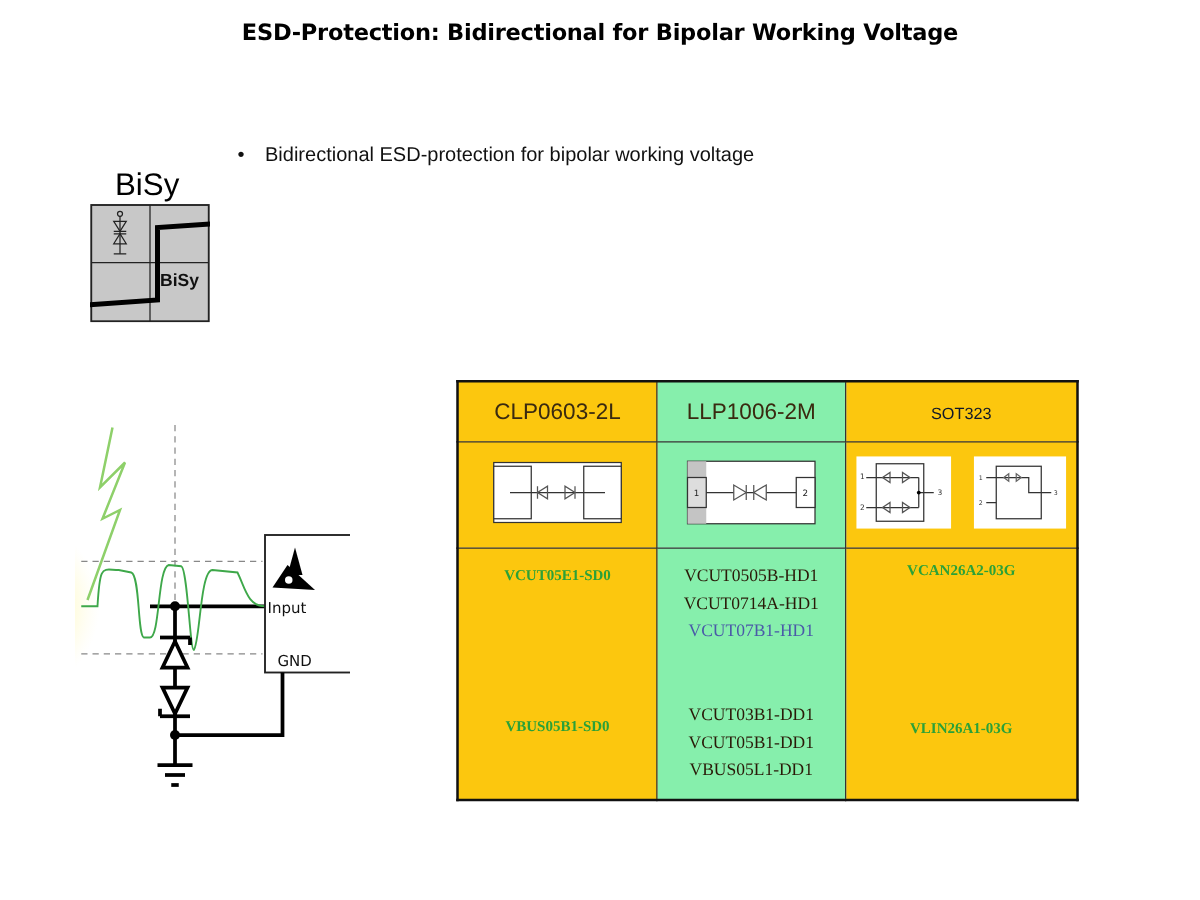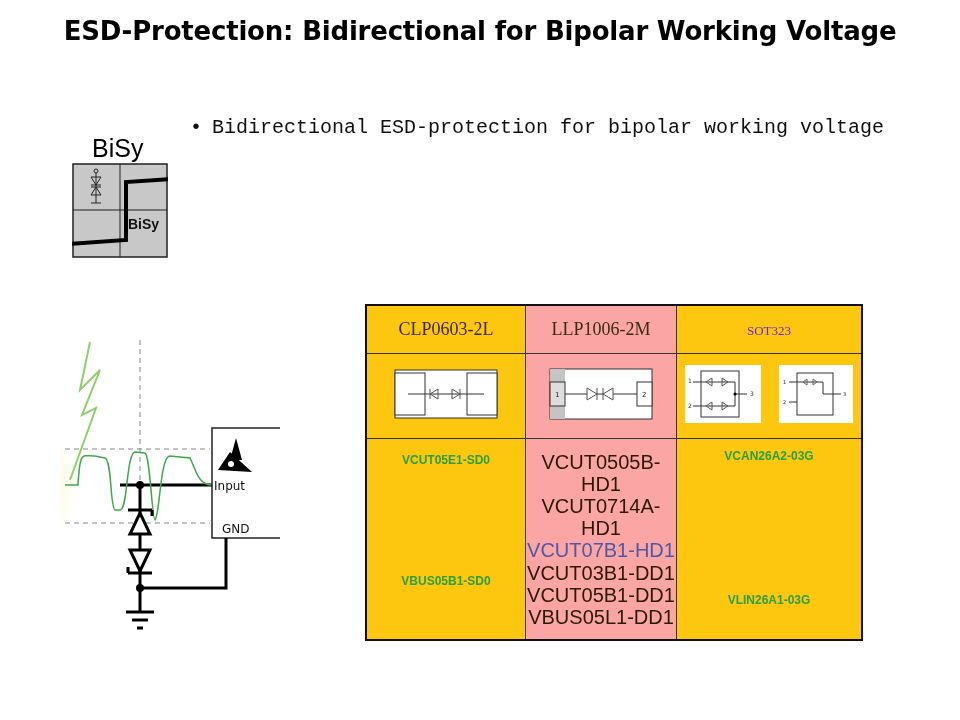--- a/index.html
+++ b/index.html
@@ -1,36 +1,36 @@
 <!DOCTYPE html>
 <html><head>
 <meta charset="utf-8">
 <style>
   html, body { margin: 0; padding: 0; background: #ffffff; }
   body { width: 960px; height: 720px; position: relative; overflow: hidden; font-family: "DejaVu Sans", sans-serif; }
-  .title { position: absolute; left: 0; top: 16px; width: 960px; text-align: center; font-family: "DejaVu Sans", sans-serif; font-weight: bold; font-size: 26px; color: #000; letter-spacing: -0.2px; }
-  .bullet { position: absolute; left: 190px; top: 116px; font-size: 20px; color: #111; font-family: Liberation Mono, monospace; }
+  .title { position: absolute; left: 0; top: 16px; width: 960px; text-align: center; font-family: "DejaVu Sans", sans-serif; font-weight: bold; font-size: 18px; color: #000; letter-spacing: -0.2px; }
+  .bullet { position: absolute; left: 190px; top: 116px; font-size: 16px; color: #111; font-family: Liberation Sans, sans-serif; }
   .bullet .dot { display: inline-block; width: 22px; }
   .bisy-label { position: absolute; left: 92px; top: 134px; font-family: "Liberation Sans", sans-serif; font-size: 25px; color: #000; }
   .bisy-box { position: absolute; left: 72px; top: 163px; width: 96px; height: 95px; }
   .circuit { position: absolute; left: 60px; top: 330px; width: 220px; height: 310px; }
   table.pkg { position: absolute; left: 365px; top: 304px; width: 498px; height: 337px; border-collapse: collapse; border: 2px solid #111; }
   table.pkg td { border: 1px solid #333; text-align: center; padding: 0; }
   .c-yellow { background: #fcc70e; }
-  .c-orange { background: #fca5a5; }
+  .c-orange { background: #86efac; }
   .hdr { height: 48px; }
-  .hdr .pkgname { font-family: Liberation Serif, serif; font-size: 18px; color: #3a2a10; }
-  .hdr .pkgname.small { font-size: 13px; color: #6d28d9; }
+  .hdr .pkgname { font-family: Liberation Sans, sans-serif; font-size: 18px; color: #3a2a10; }
+  .hdr .pkgname.small { font-size: 13px; color: #0f172a; }
   .diag-row { height: 85px; }
   .parts-row td { vertical-align: top; }
   .green { color: #2aa138; font-family: "Liberation Sans", sans-serif; font-weight: bold; font-size: 12px; }
-  .mid { font-family: "Liberation Sans", sans-serif; font-size: 20px; color: #2a1a08; line-height: 22px; }
+  .mid { font-family: "Liberation Sans", sans-serif; font-size: 14px; color: #2a1a08; line-height: 22px; }
   .mid .blue { color: #4a5aa8; }
   .cellwrap { position: relative; height: 197px; }
-  .pos { position: absolute; left: 0; right: 0; }
+  .pos { position: absolute; left: 0; right: 0; font-family: Liberation Serif, serif; }
 </style>
 </head>
 <body>
 
 <div class="title">ESD-Protection: Bidirectional for Bipolar Working Voltage</div>
 
 <div class="bullet">
   <span class="dot">•</span><span>Bidirectional ESD-protection for bipolar working voltage</span>
 </div>
 
@@ -182,18 +182,18 @@
         <div class="pos mid" style="top:123px">
           <div>VCUT03B1-DD1</div>
           <div>VCUT05B1-DD1</div>
           <div>VBUS05L1-DD1</div>
         </div>
       </div>
     </td>
     <td class="c-yellow">
       <div class="cellwrap">
         <div class="pos green" style="top:10px">VCAN26A2-03G</div>
-        <div class="pos green" style="top:154px">VLIN26A1-03G</div>
+        <div class="pos green" style="top:136px">VLIN26A1-03G</div>
       </div>
     </td>
   </tr>
 </tbody>
   </table>
 
 </body></html>

